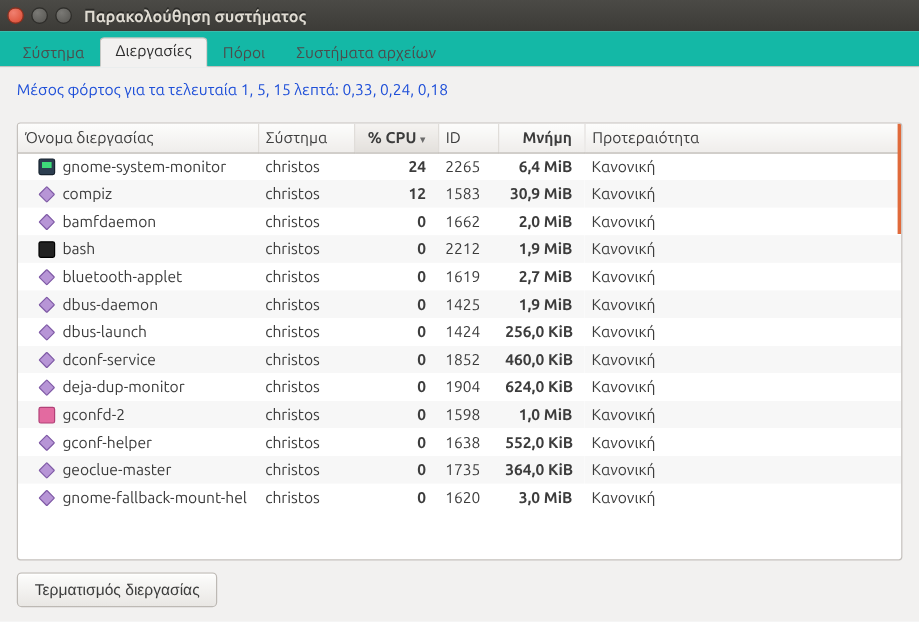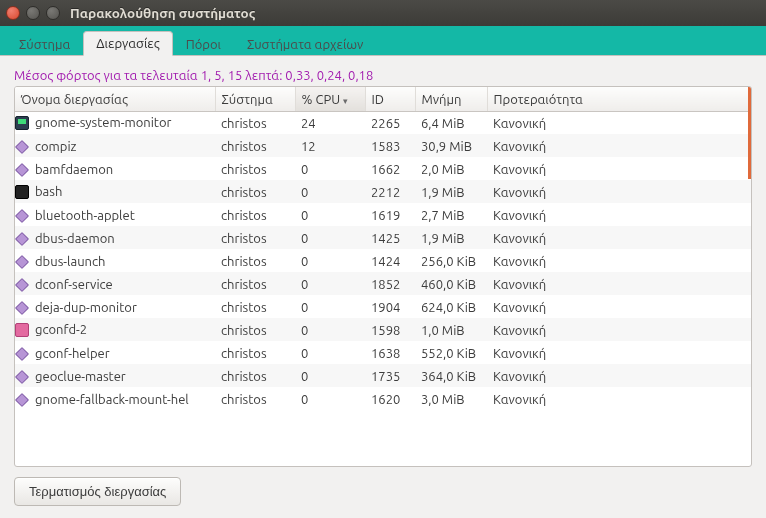--- a/index.html
+++ b/index.html
@@ -67,22 +67,22 @@
   
   .content {
     padding: 12px 14px 12px 14px;
     background:#f2f1f0;
     height: calc(518px - 26px - 30px);
     display:flex;
     flex-direction:column;
   }
   .loadavg {
     font-size:13px;
-    color:#a21caf;
-    margin-bottom:4px;
+    color:#1d4ed8;
+    margin-bottom:20px;
   }
   .table-frame {
     flex:1;
     border:1px solid #c5c1bd;
     background:#fff;
     border-radius:3px;
     overflow:hidden;
     display:flex;
     flex-direction:column;
     min-height:0;
@@ -114,22 +114,22 @@
     margin-left:3px;
   }
   tbody tr { height:23px; }
   tbody tr:nth-child(even){ background:#f7f7f7; }
   tbody td {
     padding:2px 6px;
     white-space:nowrap;
     overflow:hidden;
     text-overflow:clip;
   }
-  td.num, th.num { text-align:left; padding-right:10px; }
-  td.name-cell { padding-left:0; }
+  td.num, th.num { text-align:right; padding-right:10px;font-weight:bold; }
+  td.name-cell { padding-left:17px; }
   .picon {
     display:inline-block;
     width:14px; height:14px;
     vertical-align:-3px;
     margin-right:6px;
   }
   .picon.diamond { transform:rotate(45deg); width:10px; height:10px; background:#b795d6; border:1px solid #7f5aa6; vertical-align:-1px; margin-left:2px; margin-right:8px; border-radius:1px;}
   .picon.monitor { background:#2c3e50; border:1px solid #16222e; border-radius:2px; position:relative;}
   .picon.monitor::after{content:""; position:absolute; left:2px; right:2px; top:2px; height:5px; background:#3edc7a;}
   .picon.term { background:#222; border:1px solid #000; border-radius:2px;}

